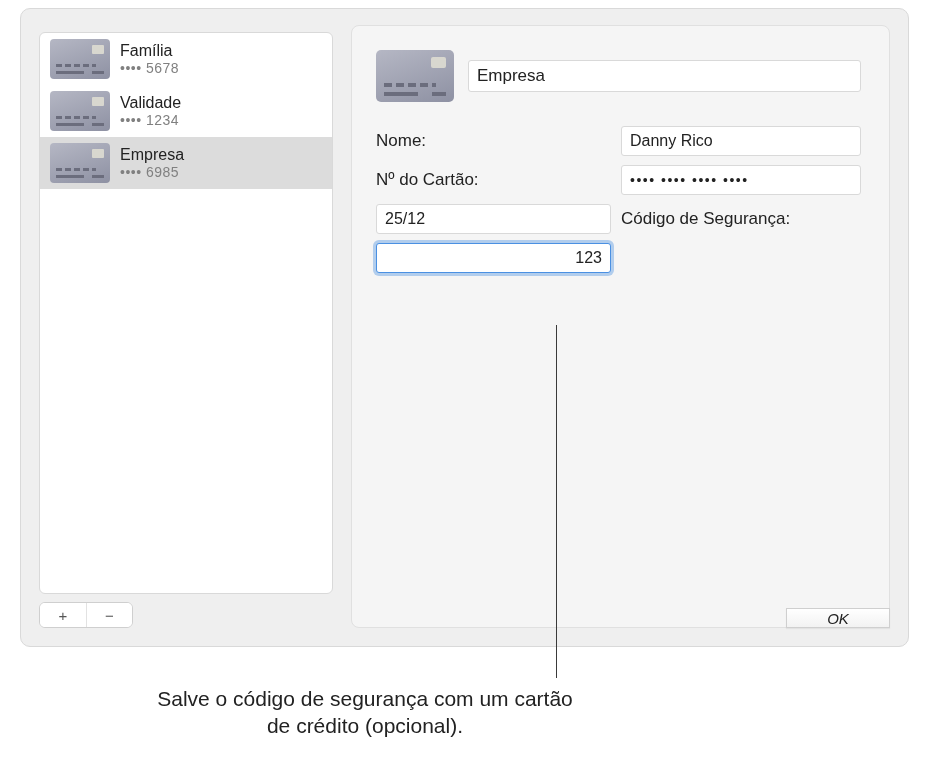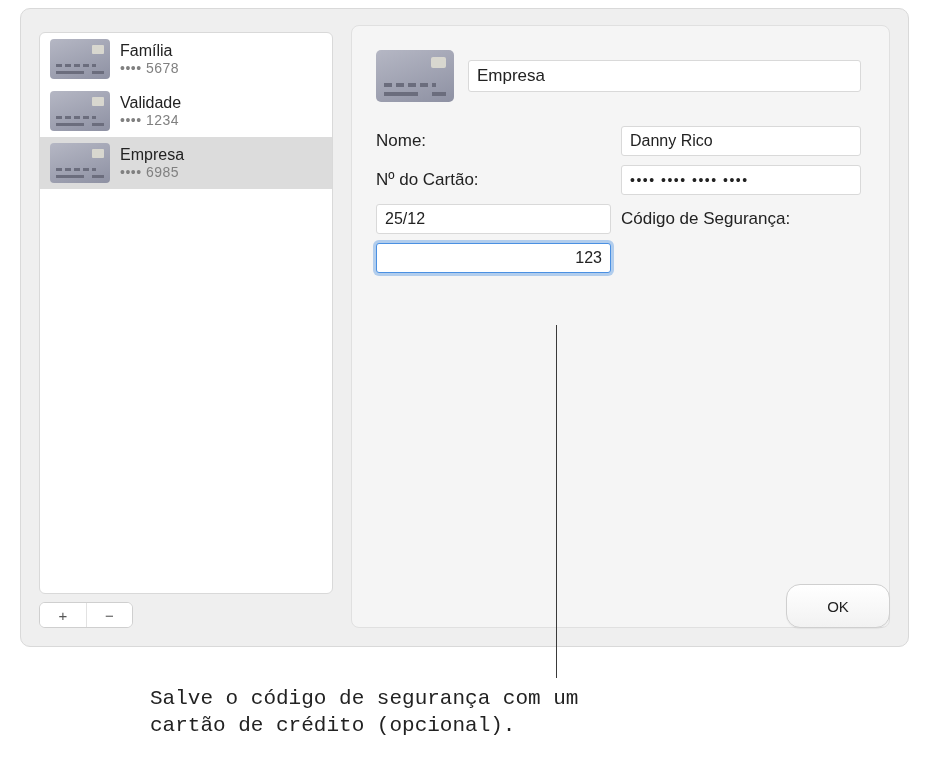--- a/index.html
+++ b/index.html
@@ -232,47 +232,47 @@
     outline: none;
     text-align: right;
   }
   .ok-row {
     position: absolute;
     right: 18px;
     bottom: 18px;
   }
   .ok-btn {
     width: 104px;
-    height: 44px;
+    height: 20px;
     background: linear-gradient(#ffffff,#f2f2f2);
     border: 1px solid #cfcfcf;
-    border-radius: 14px;
+    border-radius: 0;
     font-size: 15px;
     color: #222;
     cursor: default;
     box-shadow: 0 1px 1px rgba(0,0,0,0.05);
+    font-style: italic;
   }
   .callout-line {
     position: absolute;
     left: 556px;
     top: 325px;
     width: 1px;
     height: 353px;
     background: #3a3a3a;
   }
   .callout-text {
     position: absolute;
     left: 150px;
     top: 685px;
     width: 430px;
-    text-align: left;
+    text-align: center;
     font-size: 21px;
     color: #222;
     line-height: 1.3;
-    font-family: Liberation Mono, monospace;
   }
 </style>
 </head>
 <body>
 
 <div class="window">
   <div class="main-row">
 
     <div class="sidebar">
       <div class="card-list">

